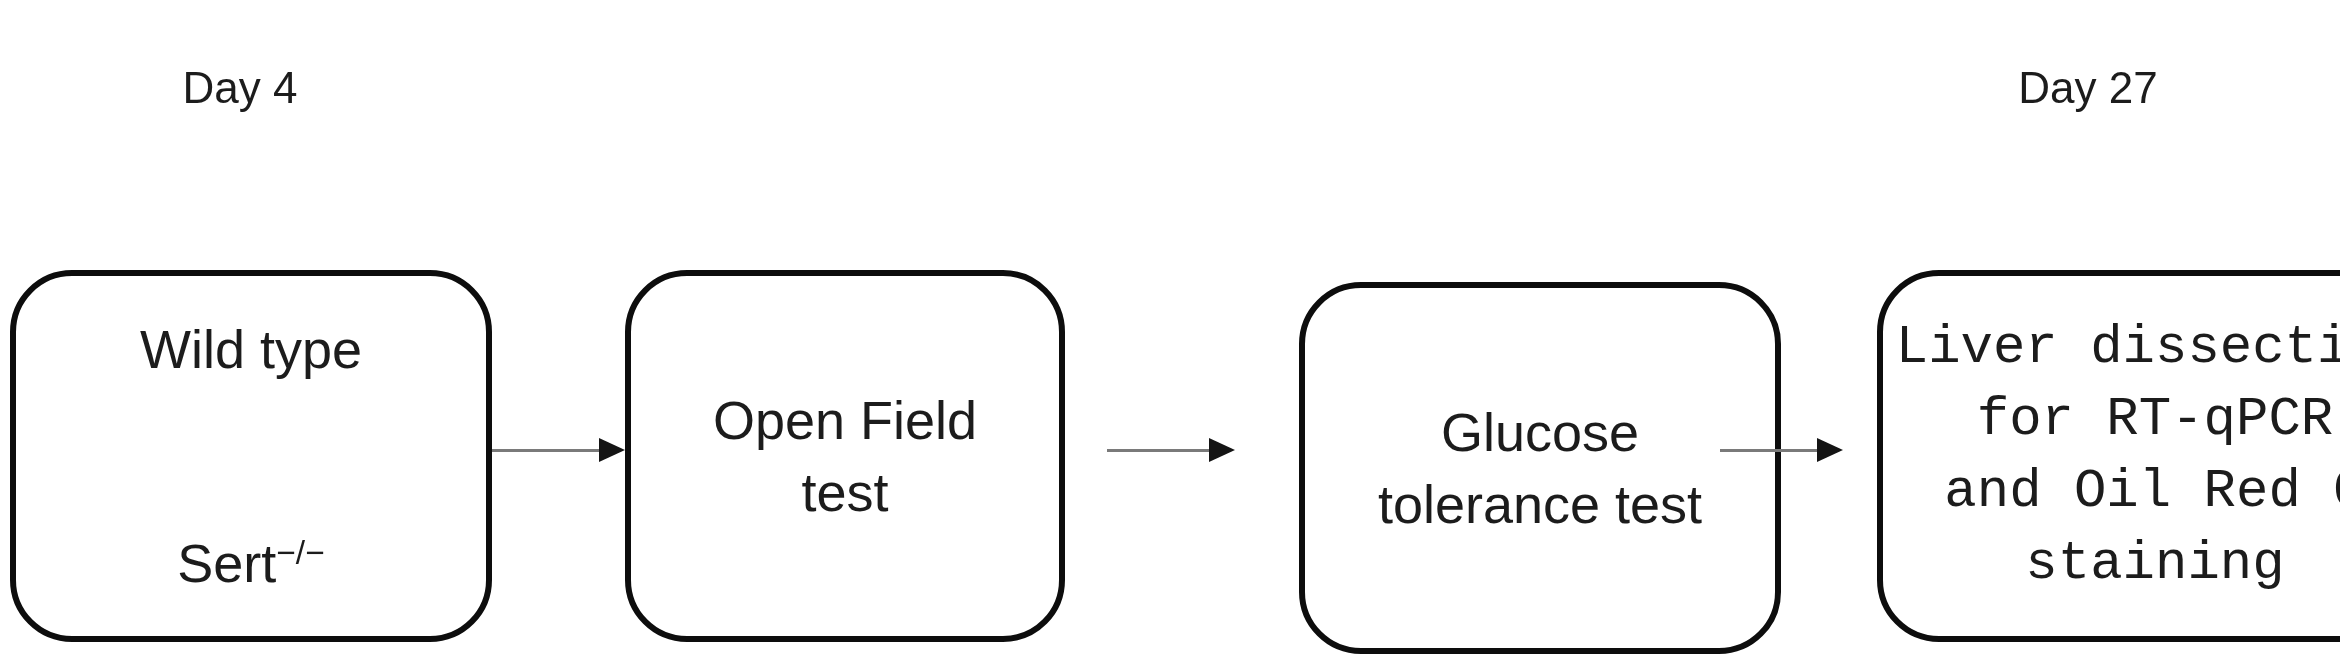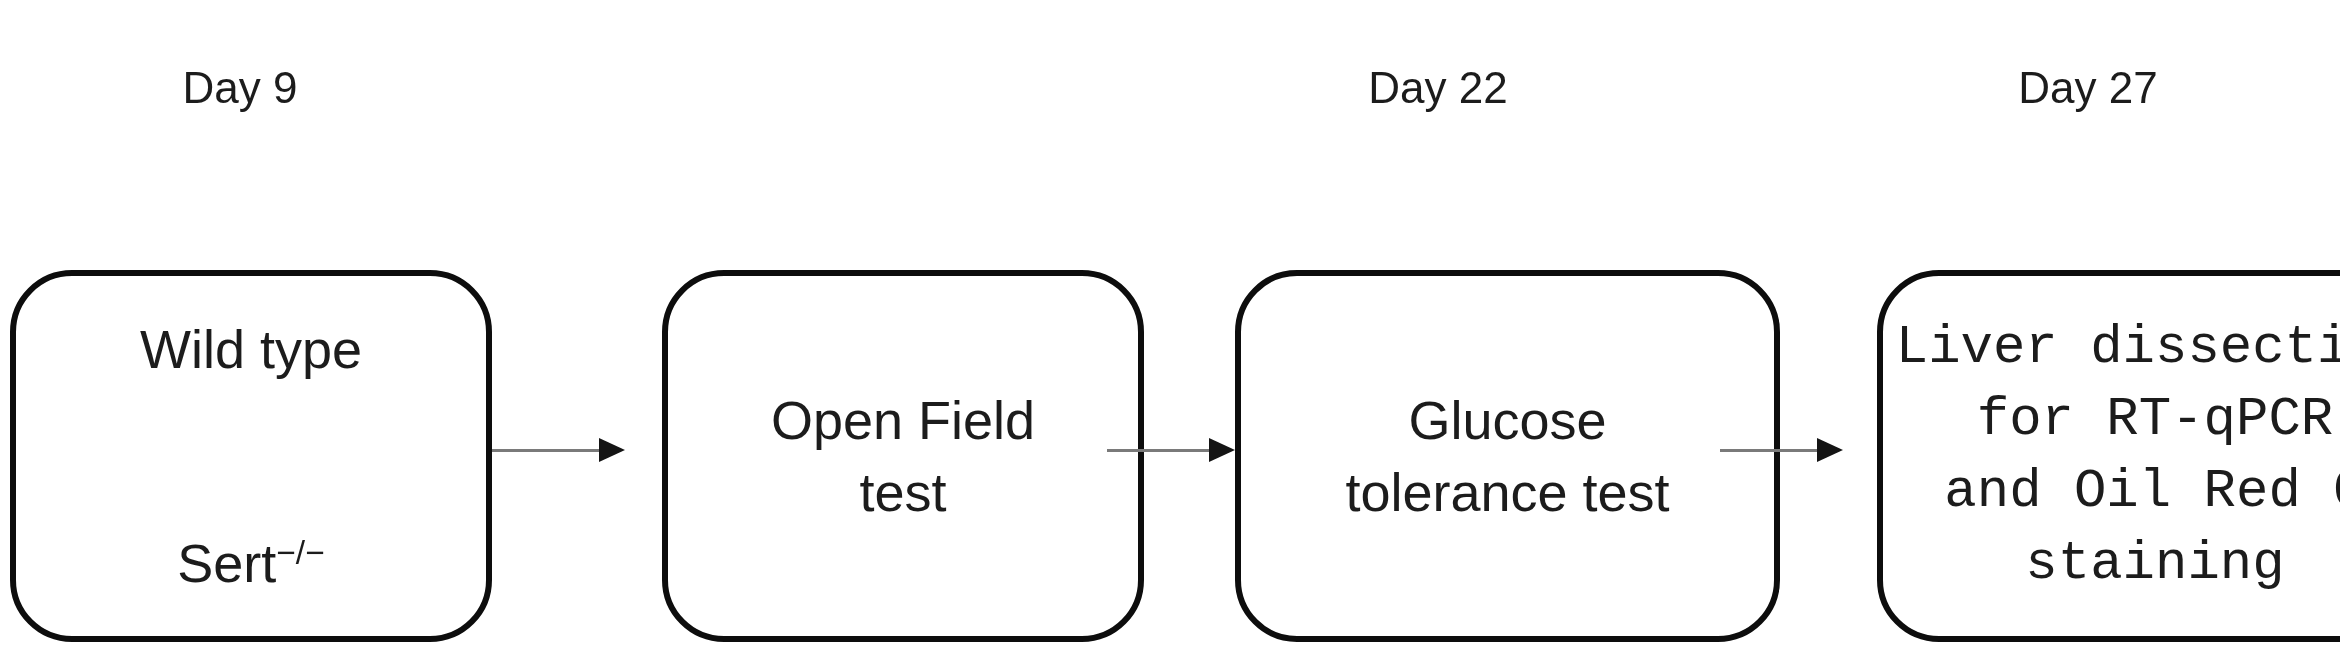--- a/index.html
+++ b/index.html
@@ -49,22 +49,22 @@
     border: 6px solid var(--box-border);
     border-radius: 62px;
     display: flex;
     align-items: center;
     justify-content: center;
     text-align: center;
     font-size: 54px;
     line-height: 72px;
   }
   .node-1 { left: 10px;   width: 482px; }
-  .node-2 { left: 625px;  width: 482px; margin-left: 37px; }
-  .node-3 { left: 1235px; width: 545px; }
+  .node-2 { left: 625px;  width: 440px; }
+  .node-3 { left: 1299px; width: 482px; margin-top: 12px; }
   .node-4 { left: 1877px; width: 556px; font-family: Liberation Mono, monospace; }
   .node-text { white-space: pre-line; }
 
   .gene-line {
     margin-top: 70px;
   }
   .gene-sup {
     font-size: 0.62em;
     line-height: 0;
     vertical-align: 0.55em;
@@ -95,25 +95,21 @@
     margin-left: -1px;
     flex: 0 0 auto;
   }
 </style>
 </head>
 <body>
 
 <div class="diagram">
 
   <div class="day-label day-1">
-    <div>Day 9</div>
-  </div>
-  <div class="day-label day-22">
-    <div>Day 22</div>
-    <div></div>
+    <div>Day 4</div>
   </div>
   <div class="day-label day-24">
     <div>Day 27</div>
     <div></div>
   </div>
 
   <div class="node node-1">
     <div class="node-text">
       <div>Wild type</div>
       <div class="gene-line"><span>Sert</span><sup class="gene-sup">−/−</sup></div>

